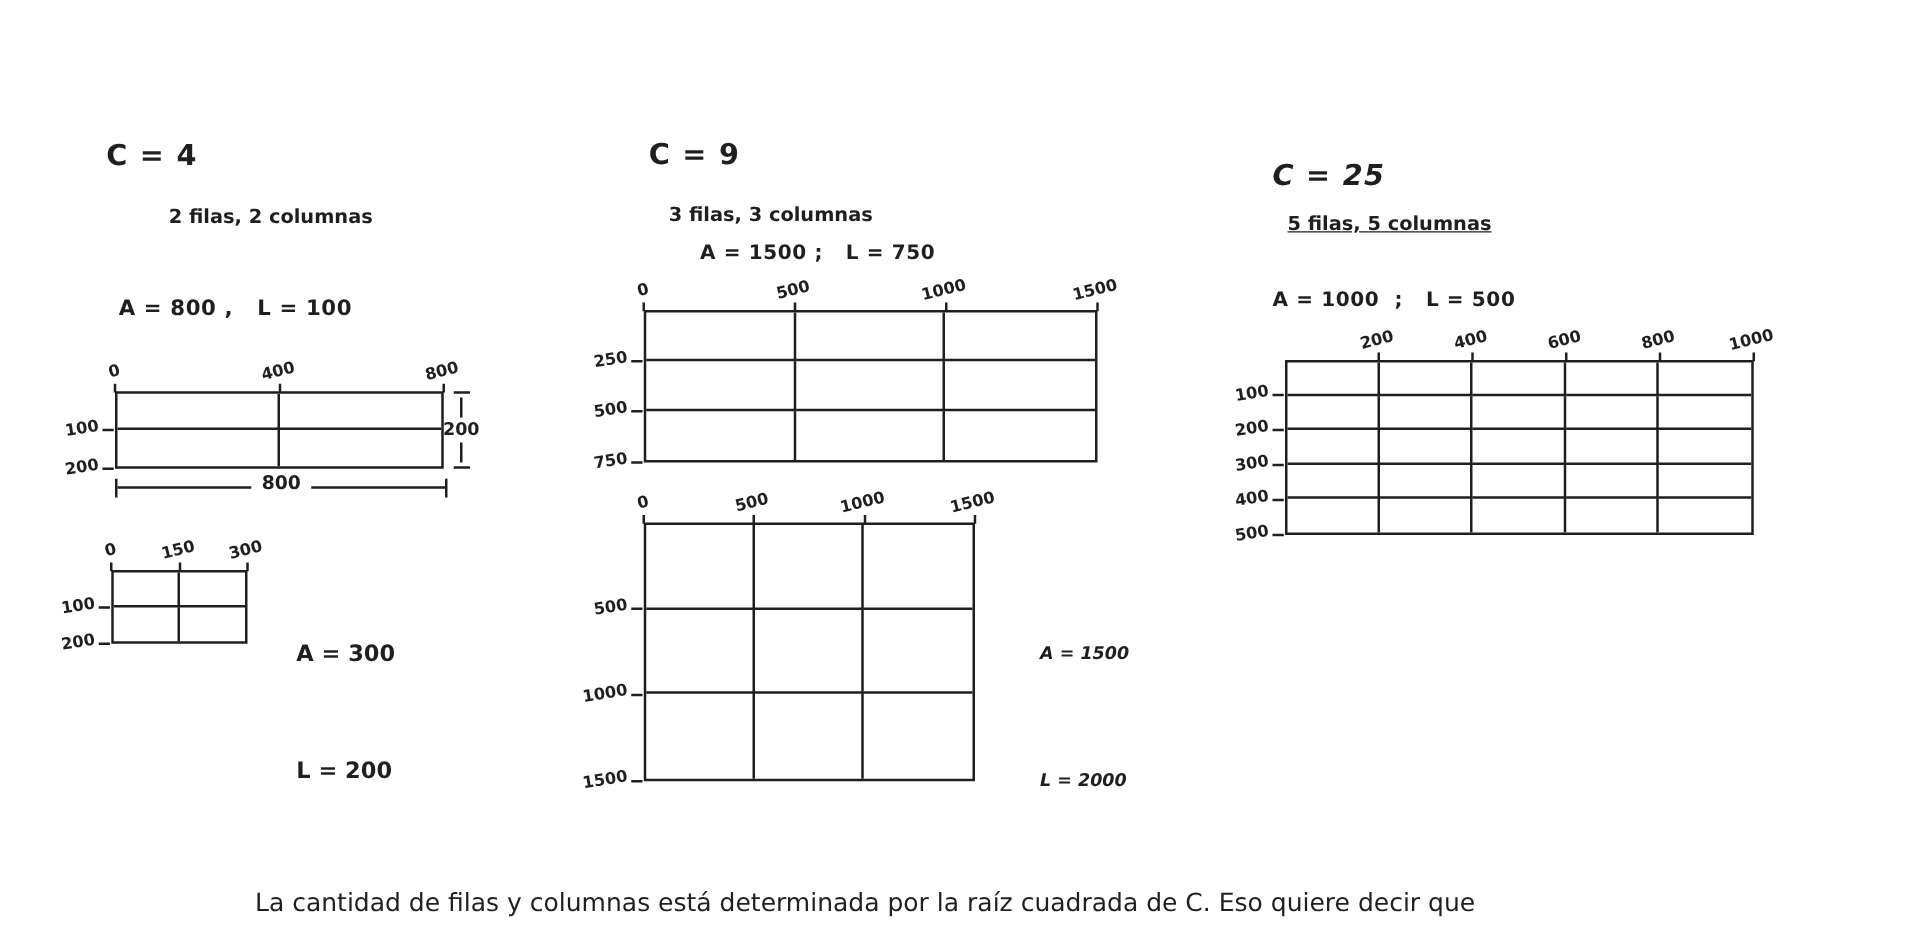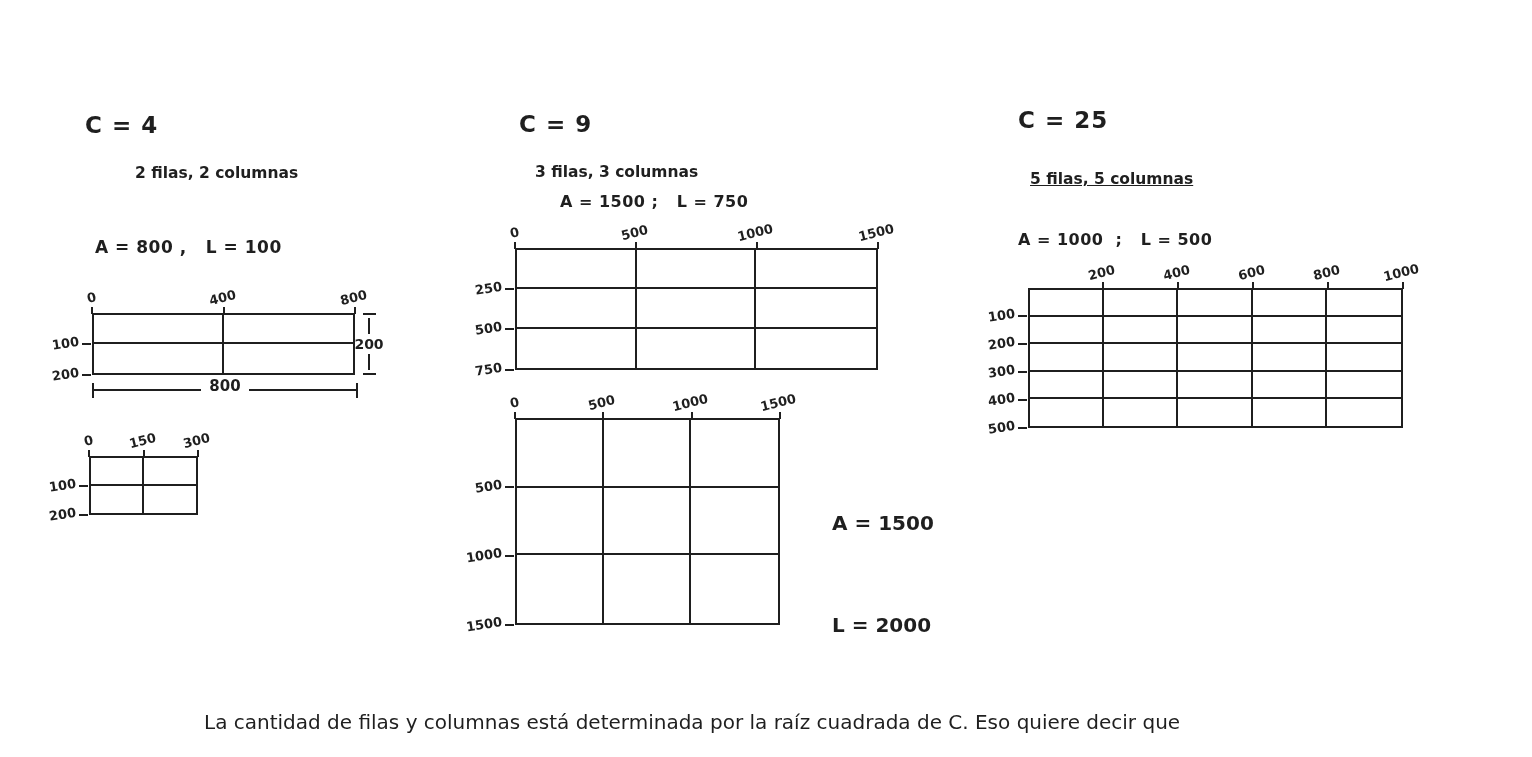--- a/index.html
+++ b/index.html
@@ -52,21 +52,21 @@
   }
   .dim-right .hcap { width: 13px; height: 2px; background: var(--ink); }
   .dim-right .vstem { width: 2px; flex: 1; background: var(--ink); }
   .dim-right .dim-text { font-size: 14px; font-weight: 700; line-height: 14px; }
   .dim-bottom { position: absolute; display: flex; align-items: center; height: 18px; }
   .dim-bottom .vcap { width: 2px; height: 15px; background: var(--ink); }
   .dim-bottom .hstem { flex: 1; height: 2.5px; background: var(--ink); }
   .dim-bottom .dim-text { font-size: 15px; font-weight: 700; padding: 0 8px; transform: translateY(-4px); }
 
   .side-labels { position: absolute; font-size: 18px; font-weight: 700; line-height: 31px; white-space: pre; }
-  .side-labels.sm { font-size: 20px; line-height: 34px; }
+  .side-labels.sm { font-size: 14px; line-height: 34px; font-style: italic; }
 
   .footer-text { font-size: 20px; line-height: 30.5px; font-weight: 500; white-space: pre; }
 </style>
 </head>
 <body>
 
 <div class="canvas">
 
 
   <div class="abs c-label" style="left:85px; top:112px;">C = 4</div>
@@ -120,20 +120,24 @@
       <div class="tmark" style="left: 50%;"></div>
       <div class="ttick" style="left: 50%;">150</div>
       <div class="tmark" style="left: 100%;"></div>
       <div class="ttick" style="left: 100%;">300</div>
       <div class="lmark" style="top: 50%;"></div>
       <div class="ltick" style="top: 50%;">100</div>
       <div class="lmark" style="top: 100%;"></div>
       <div class="ltick" style="top: 100%;">200</div>
     </div>
 
+  <div class="side-labels" style="left:237px; top:446px;">
+    <div>A = 300</div>
+    <div>L = 200</div>
+  </div>
 
   <div class="abs c-label" style="left:519px; top:111px;">C = 9</div>
   <div class="abs dims-label" style="left:535px; top:163px;">3 filas, 3 columnas</div>
   <div class="abs params-label small" style="left:560px; top:192px;">A = 1500 ;   L = 750</div>
 
   <div class="grid-fig" style="left:515px; top:248px; width:363px; height:122px;">
     <div class="grid-box" style="grid-template-rows: repeat(3, 1fr); grid-template-columns: repeat(3, 1fr);">
         <div class="cell"></div>
         <div class="cell"></div>
         <div class="cell lastc"></div>
@@ -186,21 +190,21 @@
       <div class="ltick" style="top: 66.6667%;">1000</div>
       <div class="lmark" style="top: 100%;"></div>
       <div class="ltick" style="top: 100%;">1500</div>
     </div>
 
   <div class="side-labels sm" style="left:832px; top:438px;">
     <div>A = 1500</div>
     <div>L = 2000</div>
   </div>
 
-  <div class="abs c-label" style="left:1018px; top:107px;">C = 25</div>
+  <div class="abs c-label" style="left:1018px; top:128px;font-style:italic;">C = 25</div>
   <div class="abs dims-label" style="left:1030px; top:170px;text-decoration:underline;">5 filas, 5 columnas</div>
   <div class="abs params-label small" style="left:1018px; top:230px;">A = 1000  ;   L = 500</div>
 
   <div class="grid-fig" style="left:1028px; top:288px; width:375px; height:140px;">
     <div class="grid-box" style="grid-template-rows: repeat(5, 1fr); grid-template-columns: repeat(5, 1fr);">
         <div class="cell"></div>
         <div class="cell"></div>
         <div class="cell"></div>
         <div class="cell"></div>
         <div class="cell lastc"></div>

